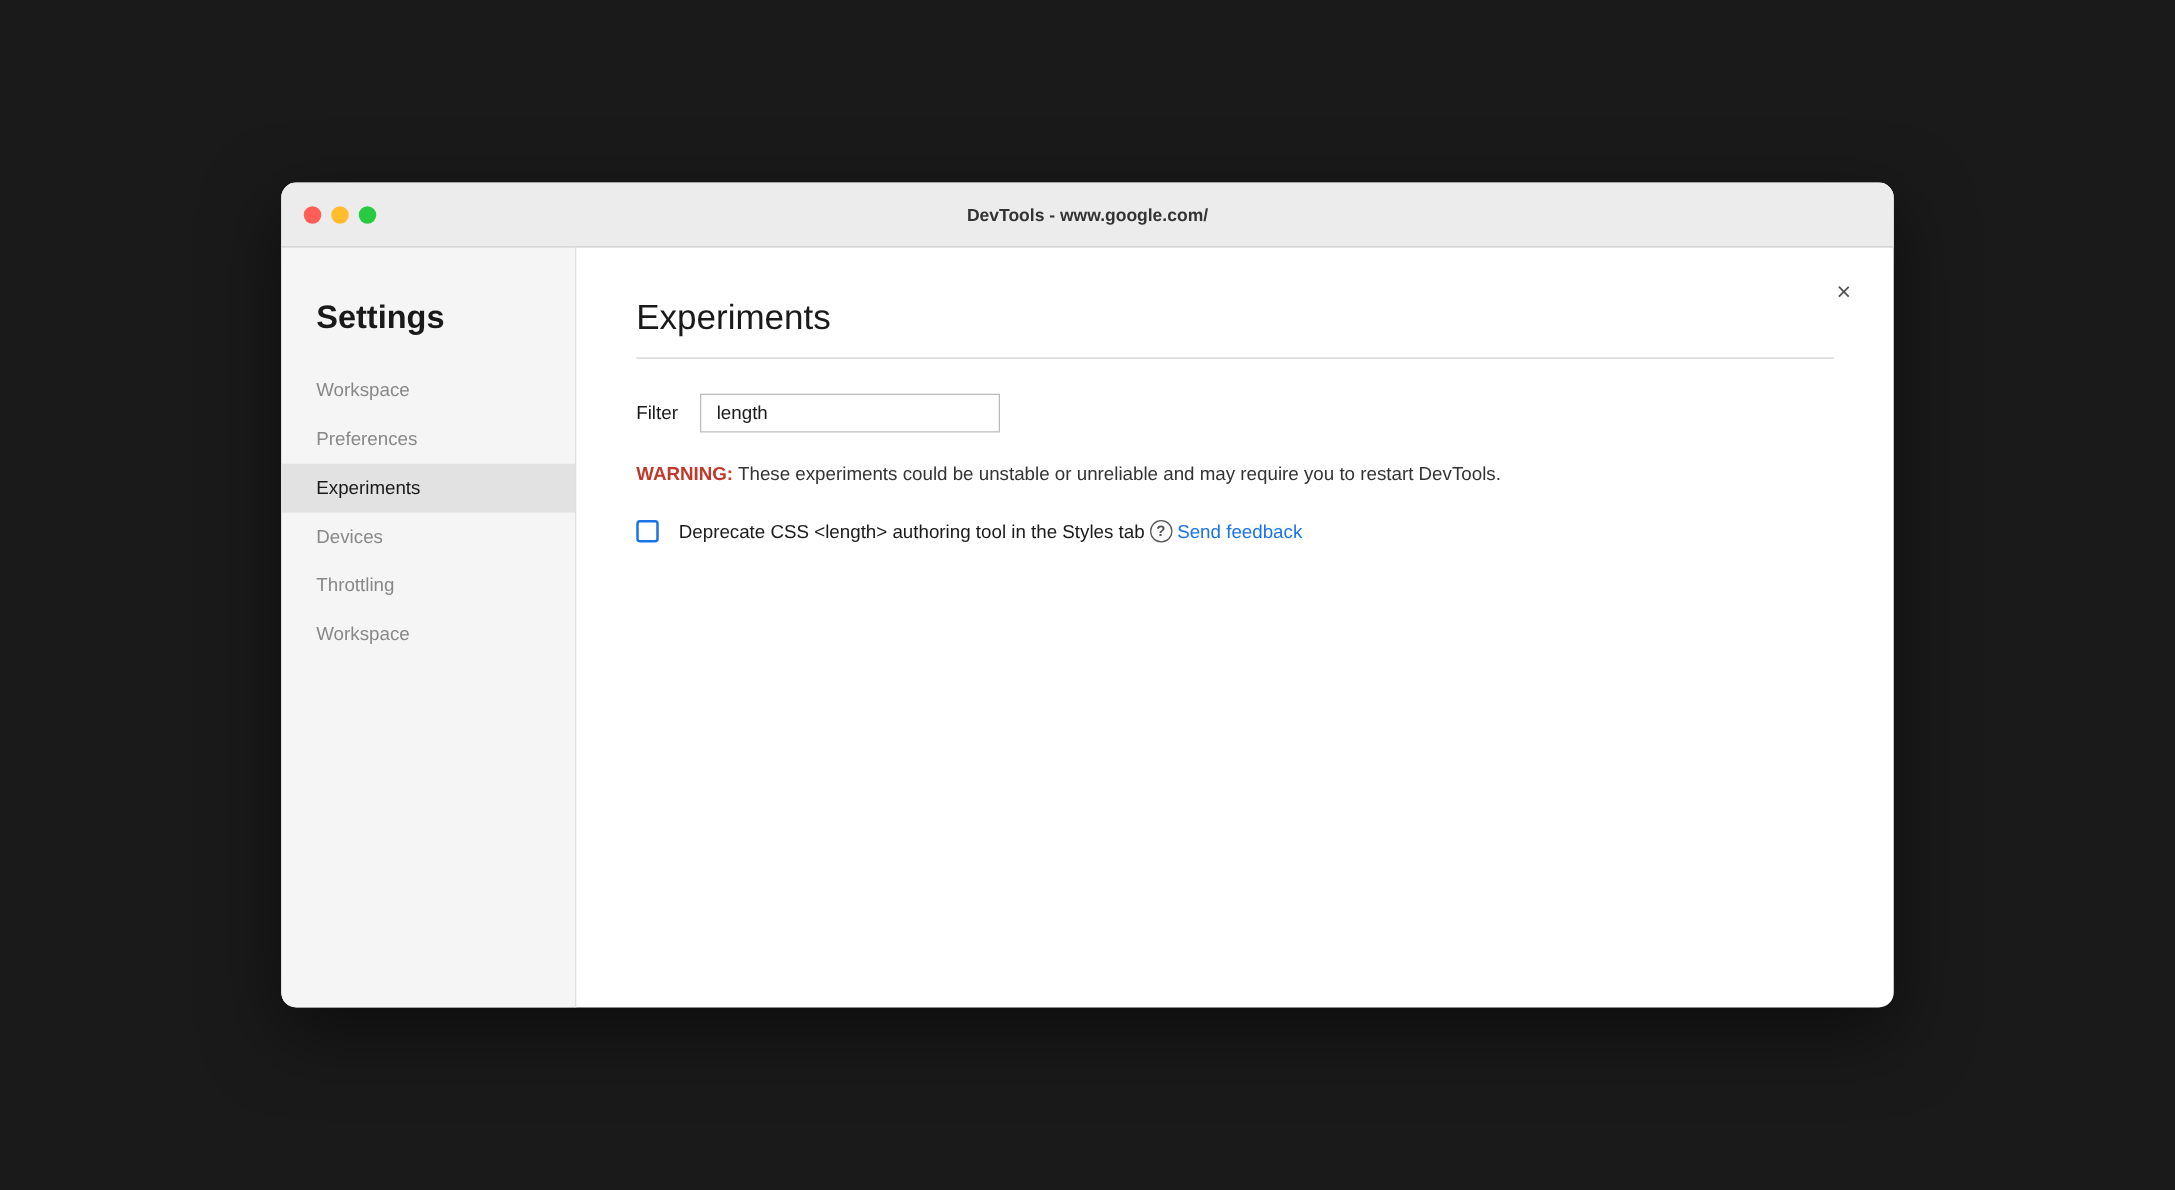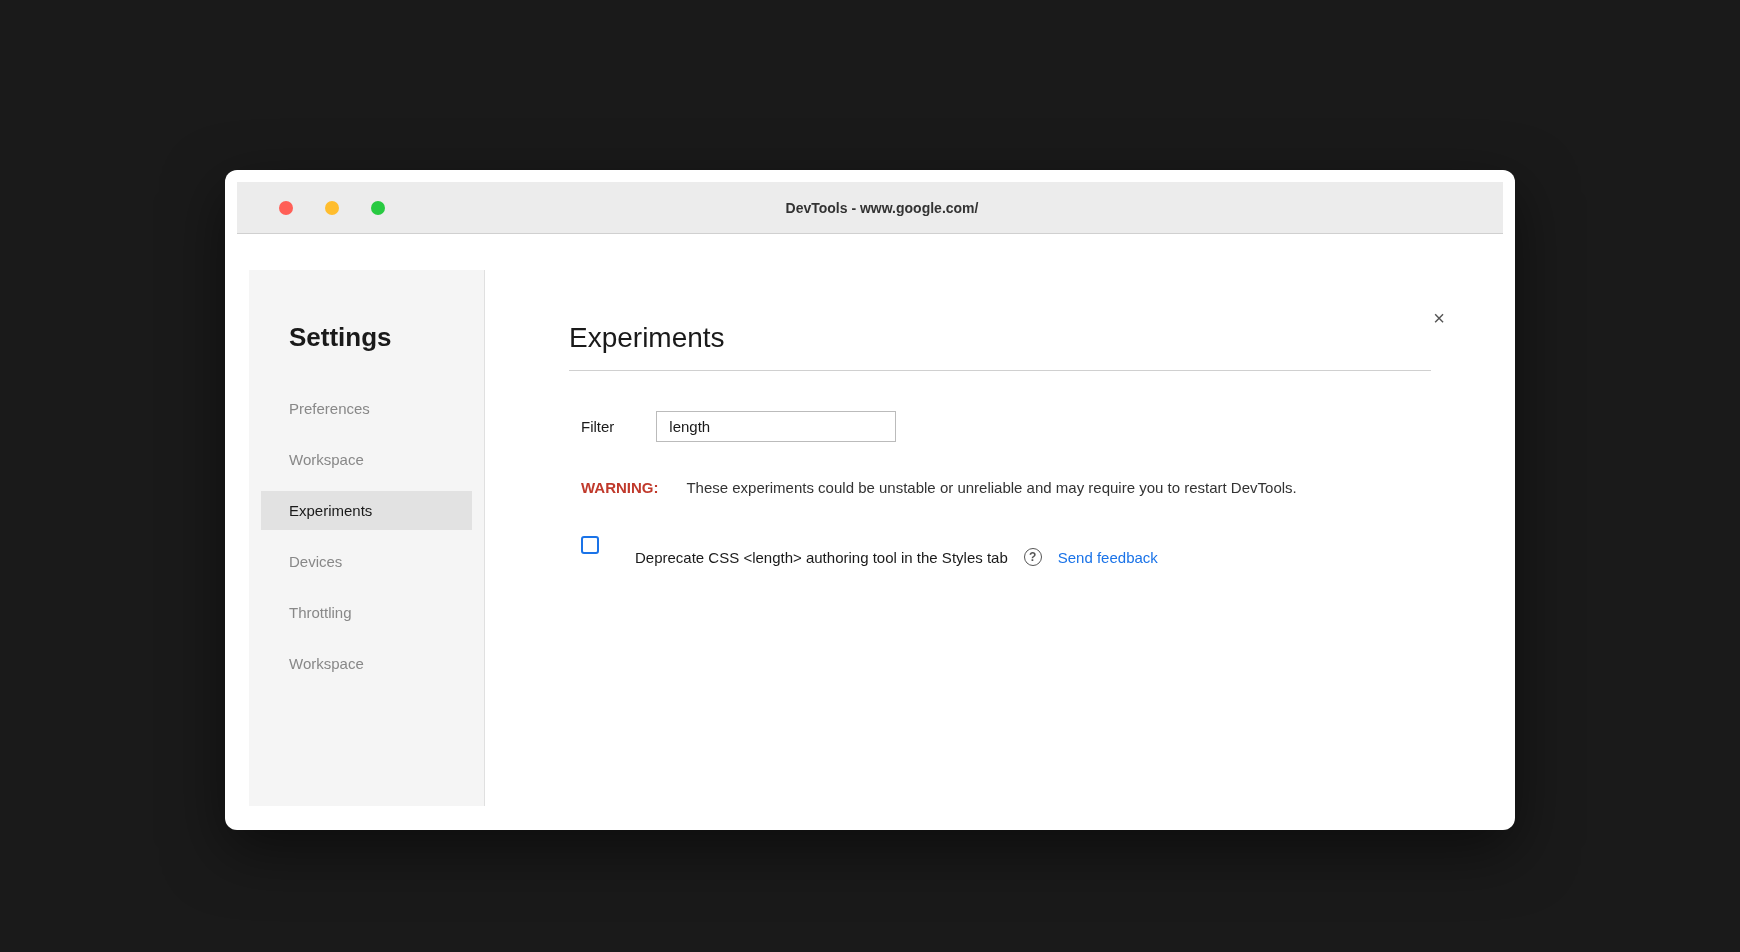--- a/index.html
+++ b/index.html
@@ -1,16 +1,16 @@
 <!DOCTYPE html>
 <html><head>
   <meta charset="utf-8">
   <style>
     * {
-      margin: 12px;
+      margin: 0;
       padding: 0;
       box-sizing: border-box;
     }
 
     body {
       background: #1a1a1a;
       display: flex;
       justify-content: center;
       align-items: center;
       min-height: 100vh;
@@ -165,21 +165,21 @@
 
     .warning-label {
       color: #c0392b;
       font-weight: 600;
       text-align: right;
     }
 
     .experiment-row {
       display: flex;
       align-items: flex-start;
-      gap: 0;
+      gap: 16px;
     }
 
     .experiment-checkbox {
       width: 18px;
       height: 18px;
       border: 2px solid #1a73e8;
       border-radius: 3px;
       background: #fff;
       flex-shrink: 0;
       cursor: pointer;
@@ -234,22 +234,22 @@
       <div class="traffic-light maximize"></div>
     </div>
     <span class="titlebar-title">DevTools - www.google.com/</span>
   </div>
 
   <div class="window-body">
 
     <div class="sidebar">
       <div class="sidebar-heading">Settings</div>
 
+      <a class="sidebar-item">Workspace</a>
       <a class="sidebar-item">Preferences</a>
-      <a class="sidebar-item">Workspace</a>
       <a class="sidebar-item active">Experiments</a>
       <a class="sidebar-item">Devices</a>
       <a class="sidebar-item">Throttling</a>
       <a class="sidebar-item">Workspace</a>
     </div>
 
     <div class="main-content">
       <button class="close-button">×</button>
 
       <h1 class="section-title">Experiments</h1>

